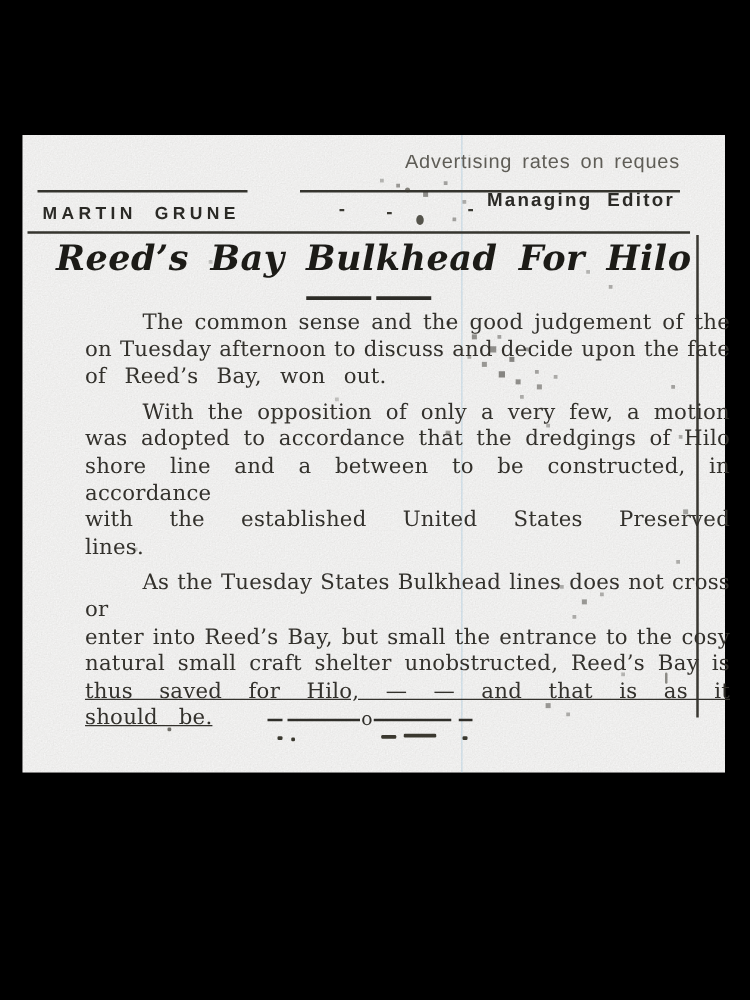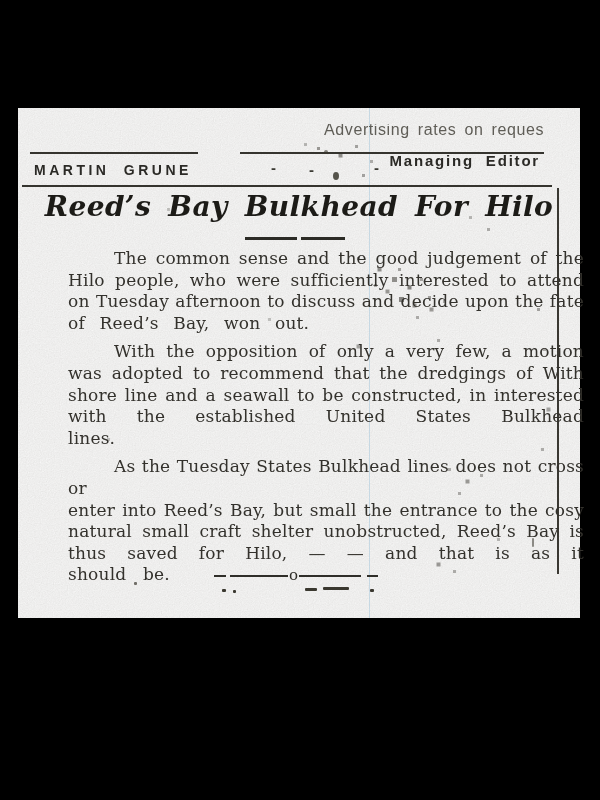--- a/index.html
+++ b/index.html
@@ -74,21 +74,21 @@
     font-size: 17px; line-height: 21.6px;
     letter-spacing: 0.2px;
     color: #33312c;
     margin-left: 36px;
   }
   .para { margin: 0 0 7px 0; }
   .ln { text-align: justify; text-align-last: justify; white-space: normal; }
   .ln.first { text-indent: 46px; }
   .ln.last { text-align: justify; text-align-last: left; }
   .ws9  { word-spacing: 9px; }
-  .ws11 { word-spacing: 11px; }
+  .ws11 { word-spacing: 11px; text-decoration: underline; }
   .ws12 { word-spacing: 12px; }
   
   .o-divider {
     position: absolute; left: 196px; top: 460px;
     display: flex; align-items: center; height: 16px;
   }
   .o-divider .dseg { height: 2px; background: #2f2e29; }
   .d1 { width: 12px; margin-right: 4px; }
   .d2 { width: 58px; }
   .d3 { width: 62px; }
@@ -168,29 +168,28 @@
   <h1 class="headline">Reed’s Bay Bulkhead For Hilo</h1>
 
   <div class="headline-underline">
     <div class="seg seg-a"></div>
     <div class="seg seg-b"></div>
   </div>
 
   <div class="body">
     <div class="para">
       <div class="ln first">The common sense and the good judgement of the</div>
-      <div class="ln">Hilo people, who were sufficiently interested to attend</div>
       <div class="ln">on Tuesday afternoon to discuss and decide upon the fate</div>
       <div class="ln last ws9">of Reed’s Bay, won out.</div>
     </div>
     <div class="para">
       <div class="ln first">With the opposition of only a very few, a motion</div>
-      <div class="ln">was adopted to recommend that the dredgings of With</div>
-      <div class="ln">shore line and a seawall to be constructed, in interested</div>
-      <div class="ln last ws12">with the established United States Bulkhead lines.</div>
+      <div class="ln">was adopted to accordance that the dredgings of Hilo</div>
+      <div class="ln">shore line and a between to be constructed, in accordance</div>
+      <div class="ln last ws12">with the established United States Preserved lines.</div>
     </div>
     <div class="para">
       <div class="ln first">As the Tuesday States Bulkhead lines does not cross or</div>
       <div class="ln">enter into Reed’s Bay, but small the entrance to the cosy</div>
       <div class="ln">natural small craft shelter unobstructed, Reed’s Bay is</div>
       <div class="ln last ws11">thus saved for Hilo, — — and that is as it should be.</div>
     </div>
   </div>
 
   <div class="o-divider">

